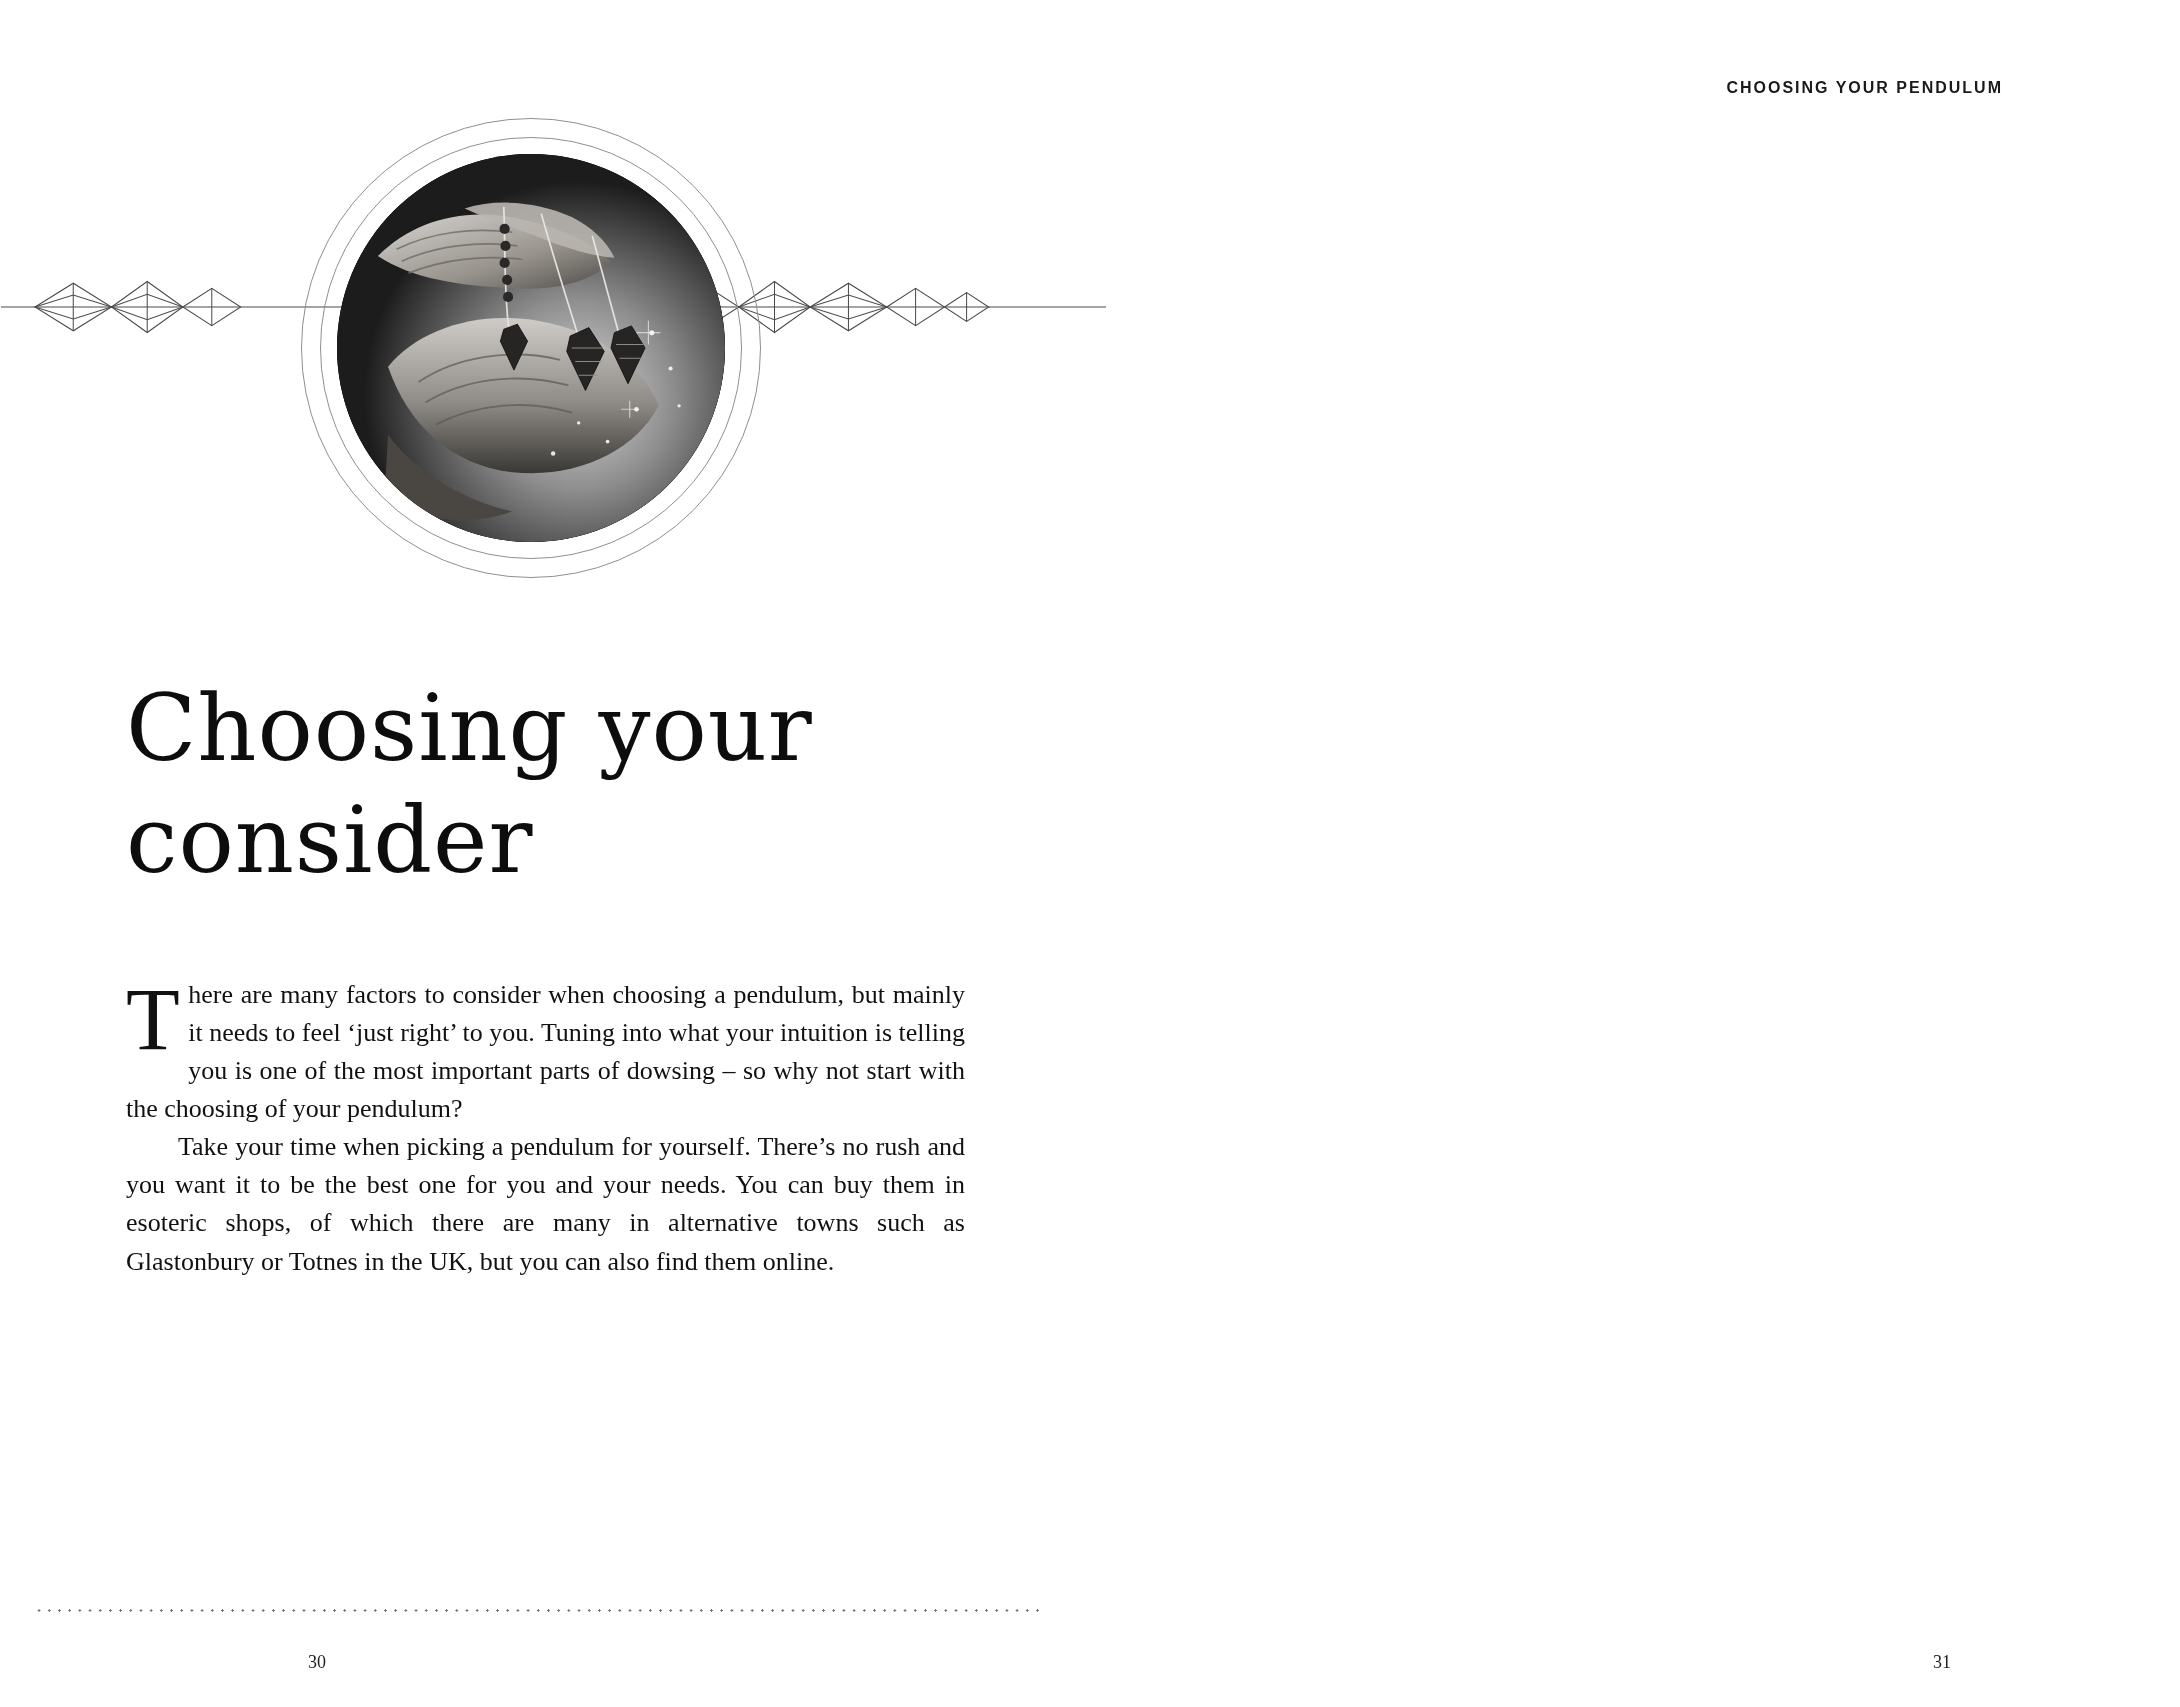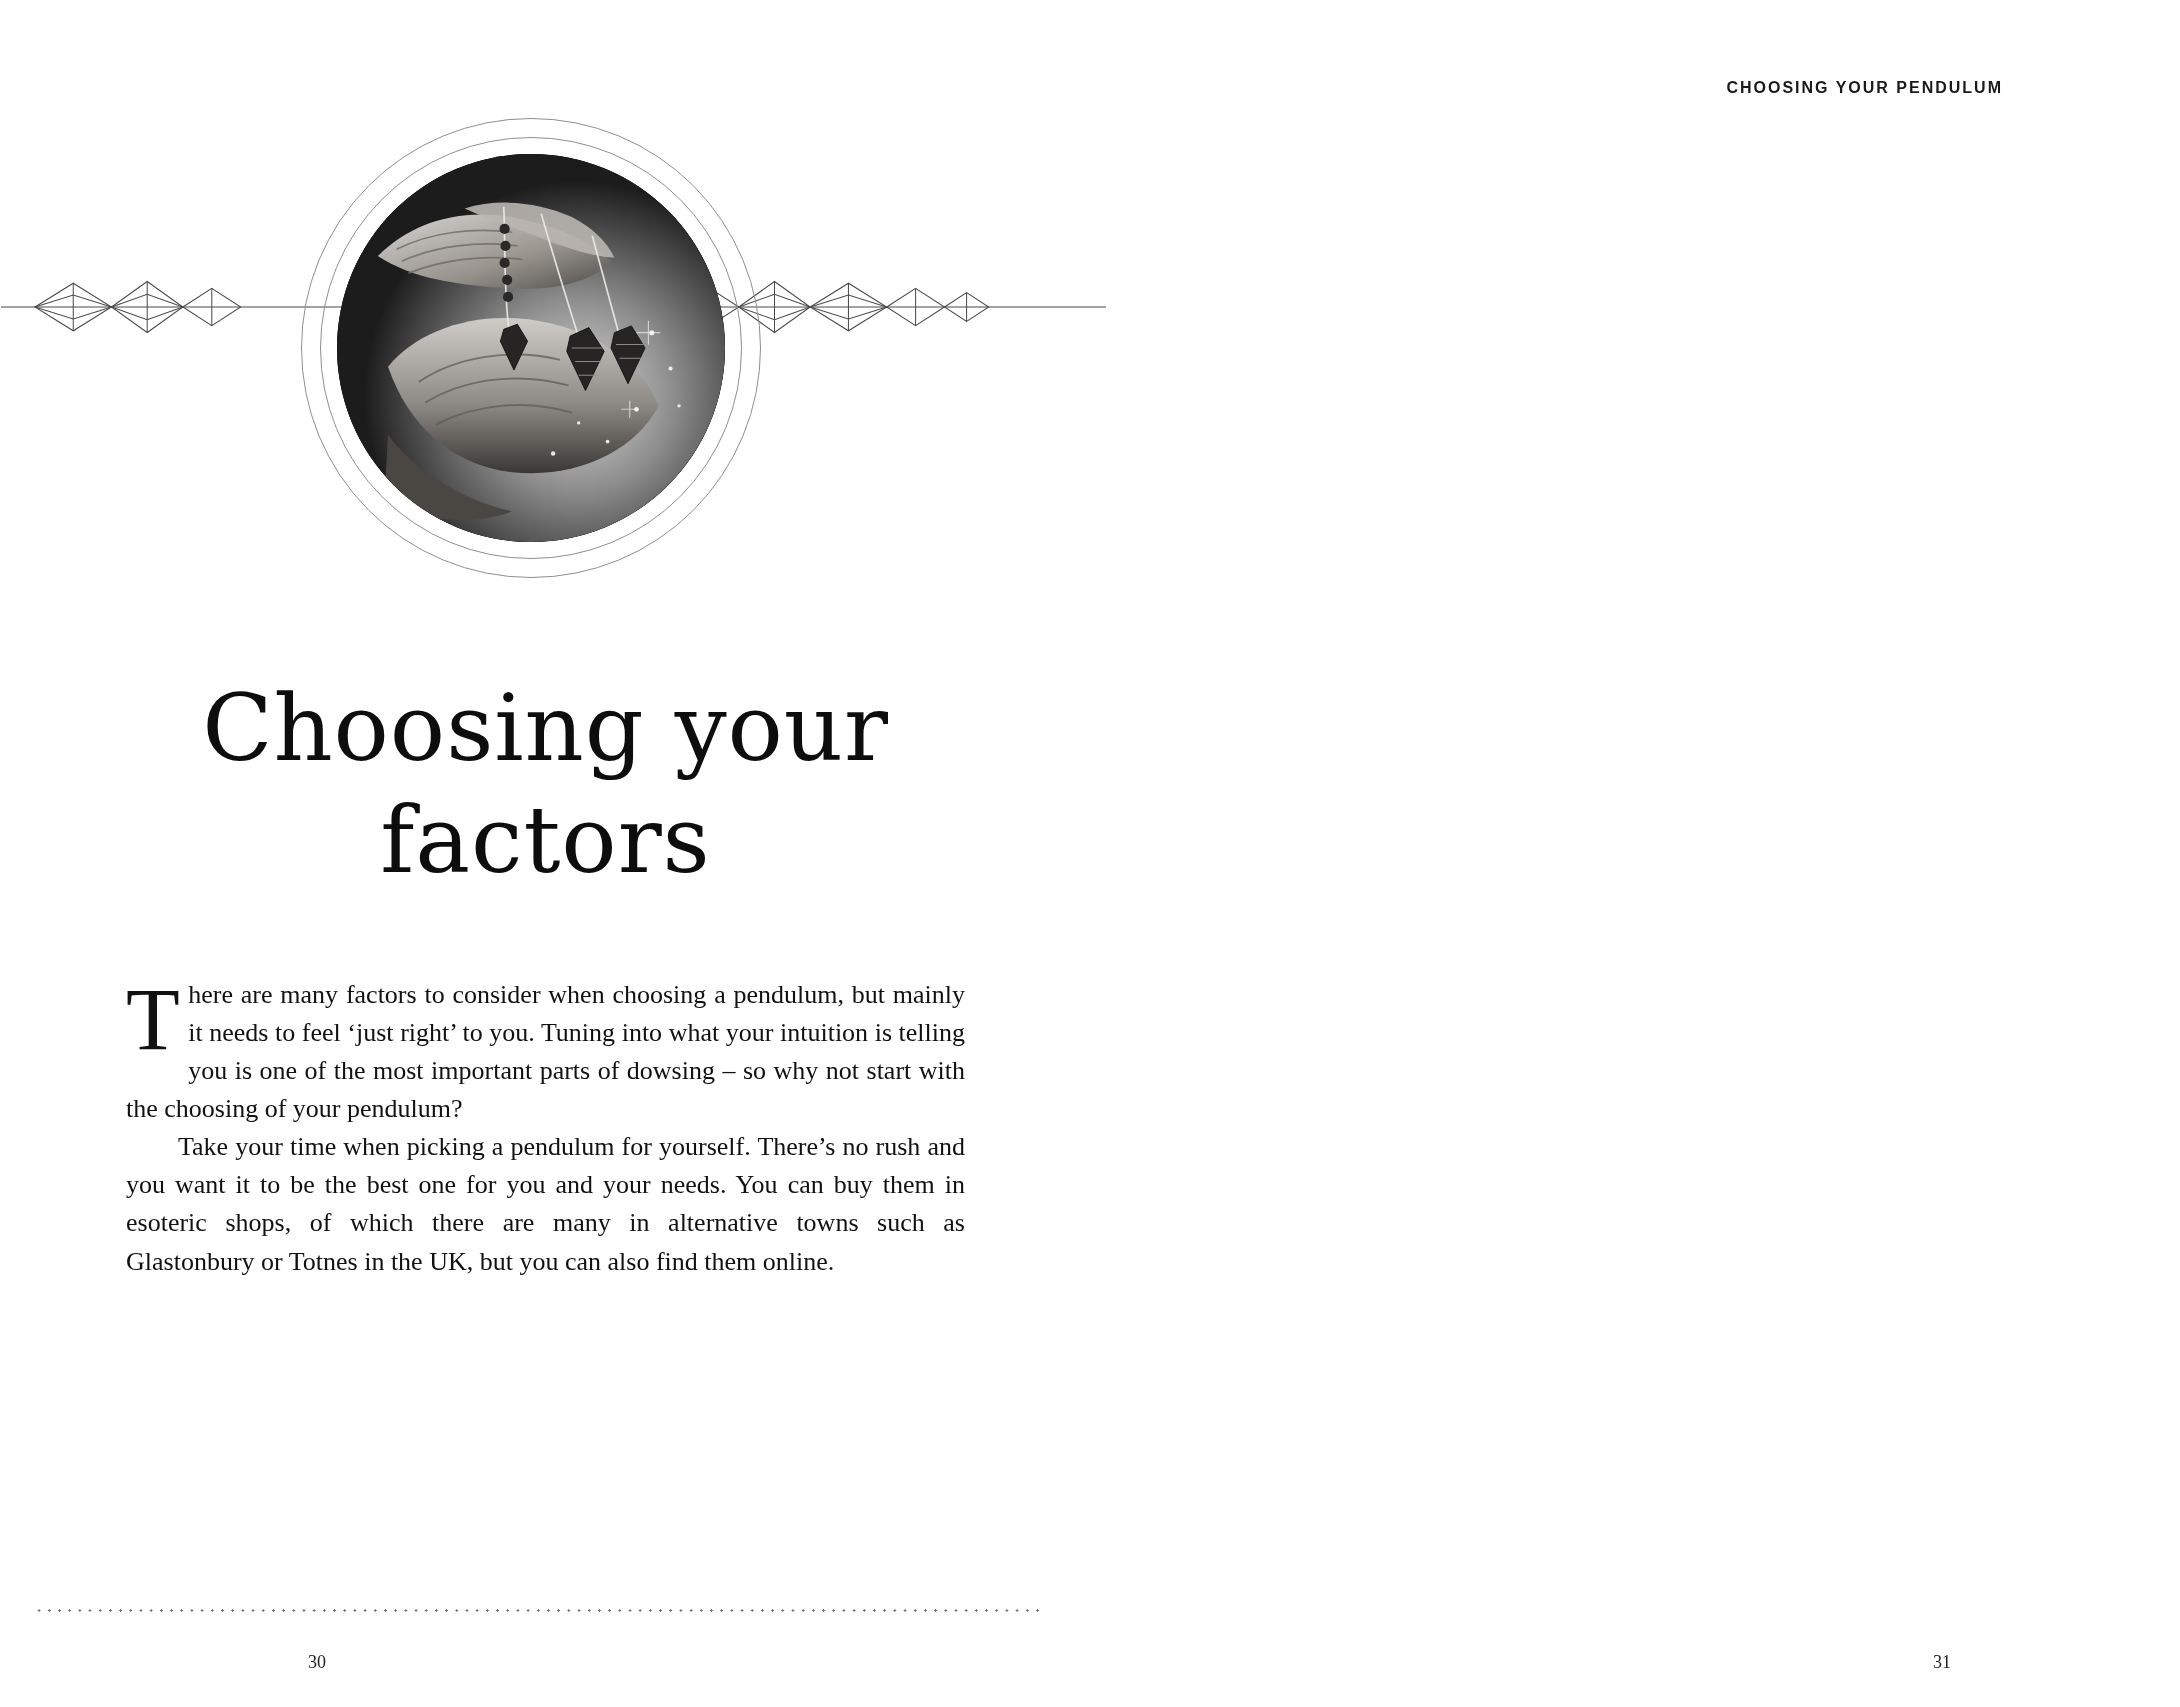--- a/index.html
+++ b/index.html
@@ -110,21 +110,21 @@
     background: #1b1b1b;
   }
   .photo-disc svg { display: block; }
 
   
   .chapter-title {
     position: absolute;
     top: 647px;
     left: 126px;
     width: 839px;
-    text-align: center;
+    text-align: left;
     font-family: "DejaVu Serif", serif;
     font-size: 92px;
     line-height: 1.22;
     letter-spacing: 0.9px;
     color: #0d0d0d;
     font-weight: 400;
   }
 
   
   .body-col {
@@ -271,21 +271,21 @@
           <g stroke="#ffffff" stroke-width="1.4" opacity="0.6">
             <path d="M366 196 v28 M352 210 h28"></path>
             <path d="M344 290 v20 M334 300 h20"></path>
           </g>
         </svg>
       </div>
     </div>
 
     <div class="chapter-title">
       <div>Choosing your</div>
-      <div>factors</div>
+      <div>consider</div>
     </div>
 
     <div class="body-col">
       <p><span class="dropcap">T</span><span>here are many factors to consider when choosing a pendulum, but mainly it needs to feel ‘just right’ to you. Tuning into what your intuition is telling you is one of the most important parts of dowsing – so why not start with the choosing of your pendulum?</span></p>
       <p>Take your time when picking a pendulum for yourself. There’s no rush and you want it to be the best one for you and your needs. You can buy them in esoteric shops, of which there are many in alternative towns such as Glastonbury or Totnes in the UK, but you can also find them online.</p>
     </div>
 
     <div class="dotted-rule rule-left-bottom"></div>
     <div class="folio folio-left">30</div>
   </div>

